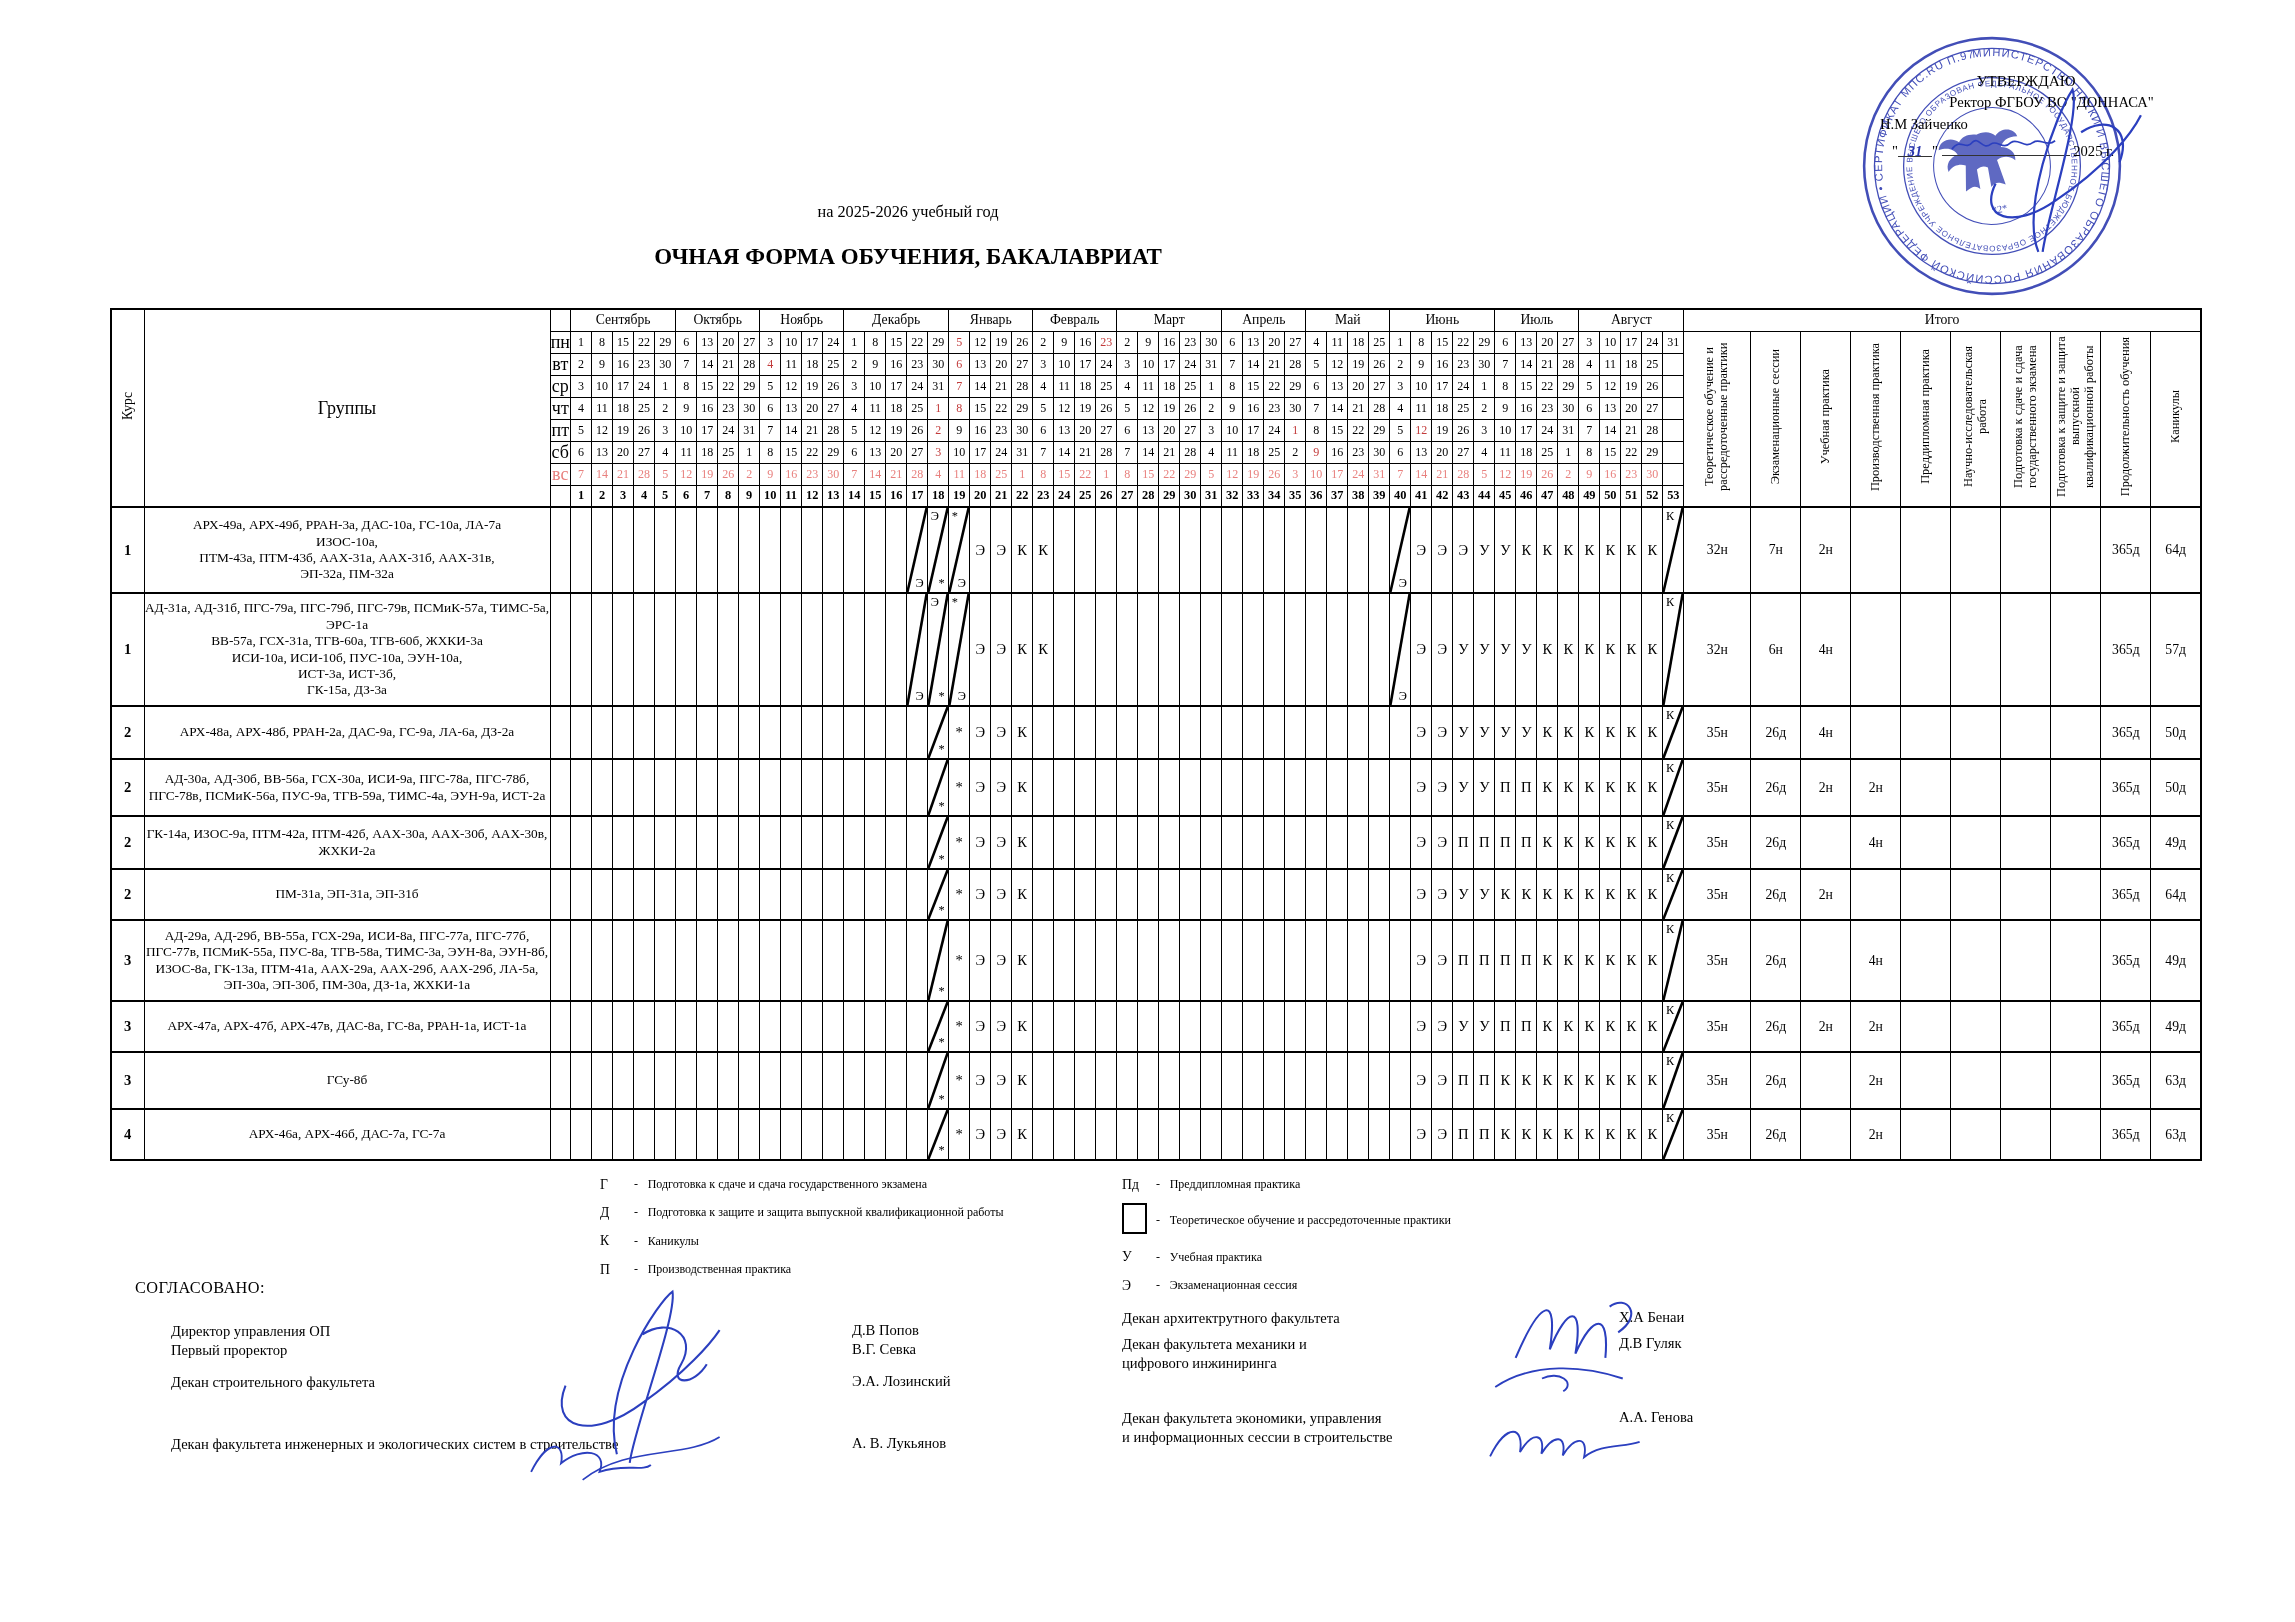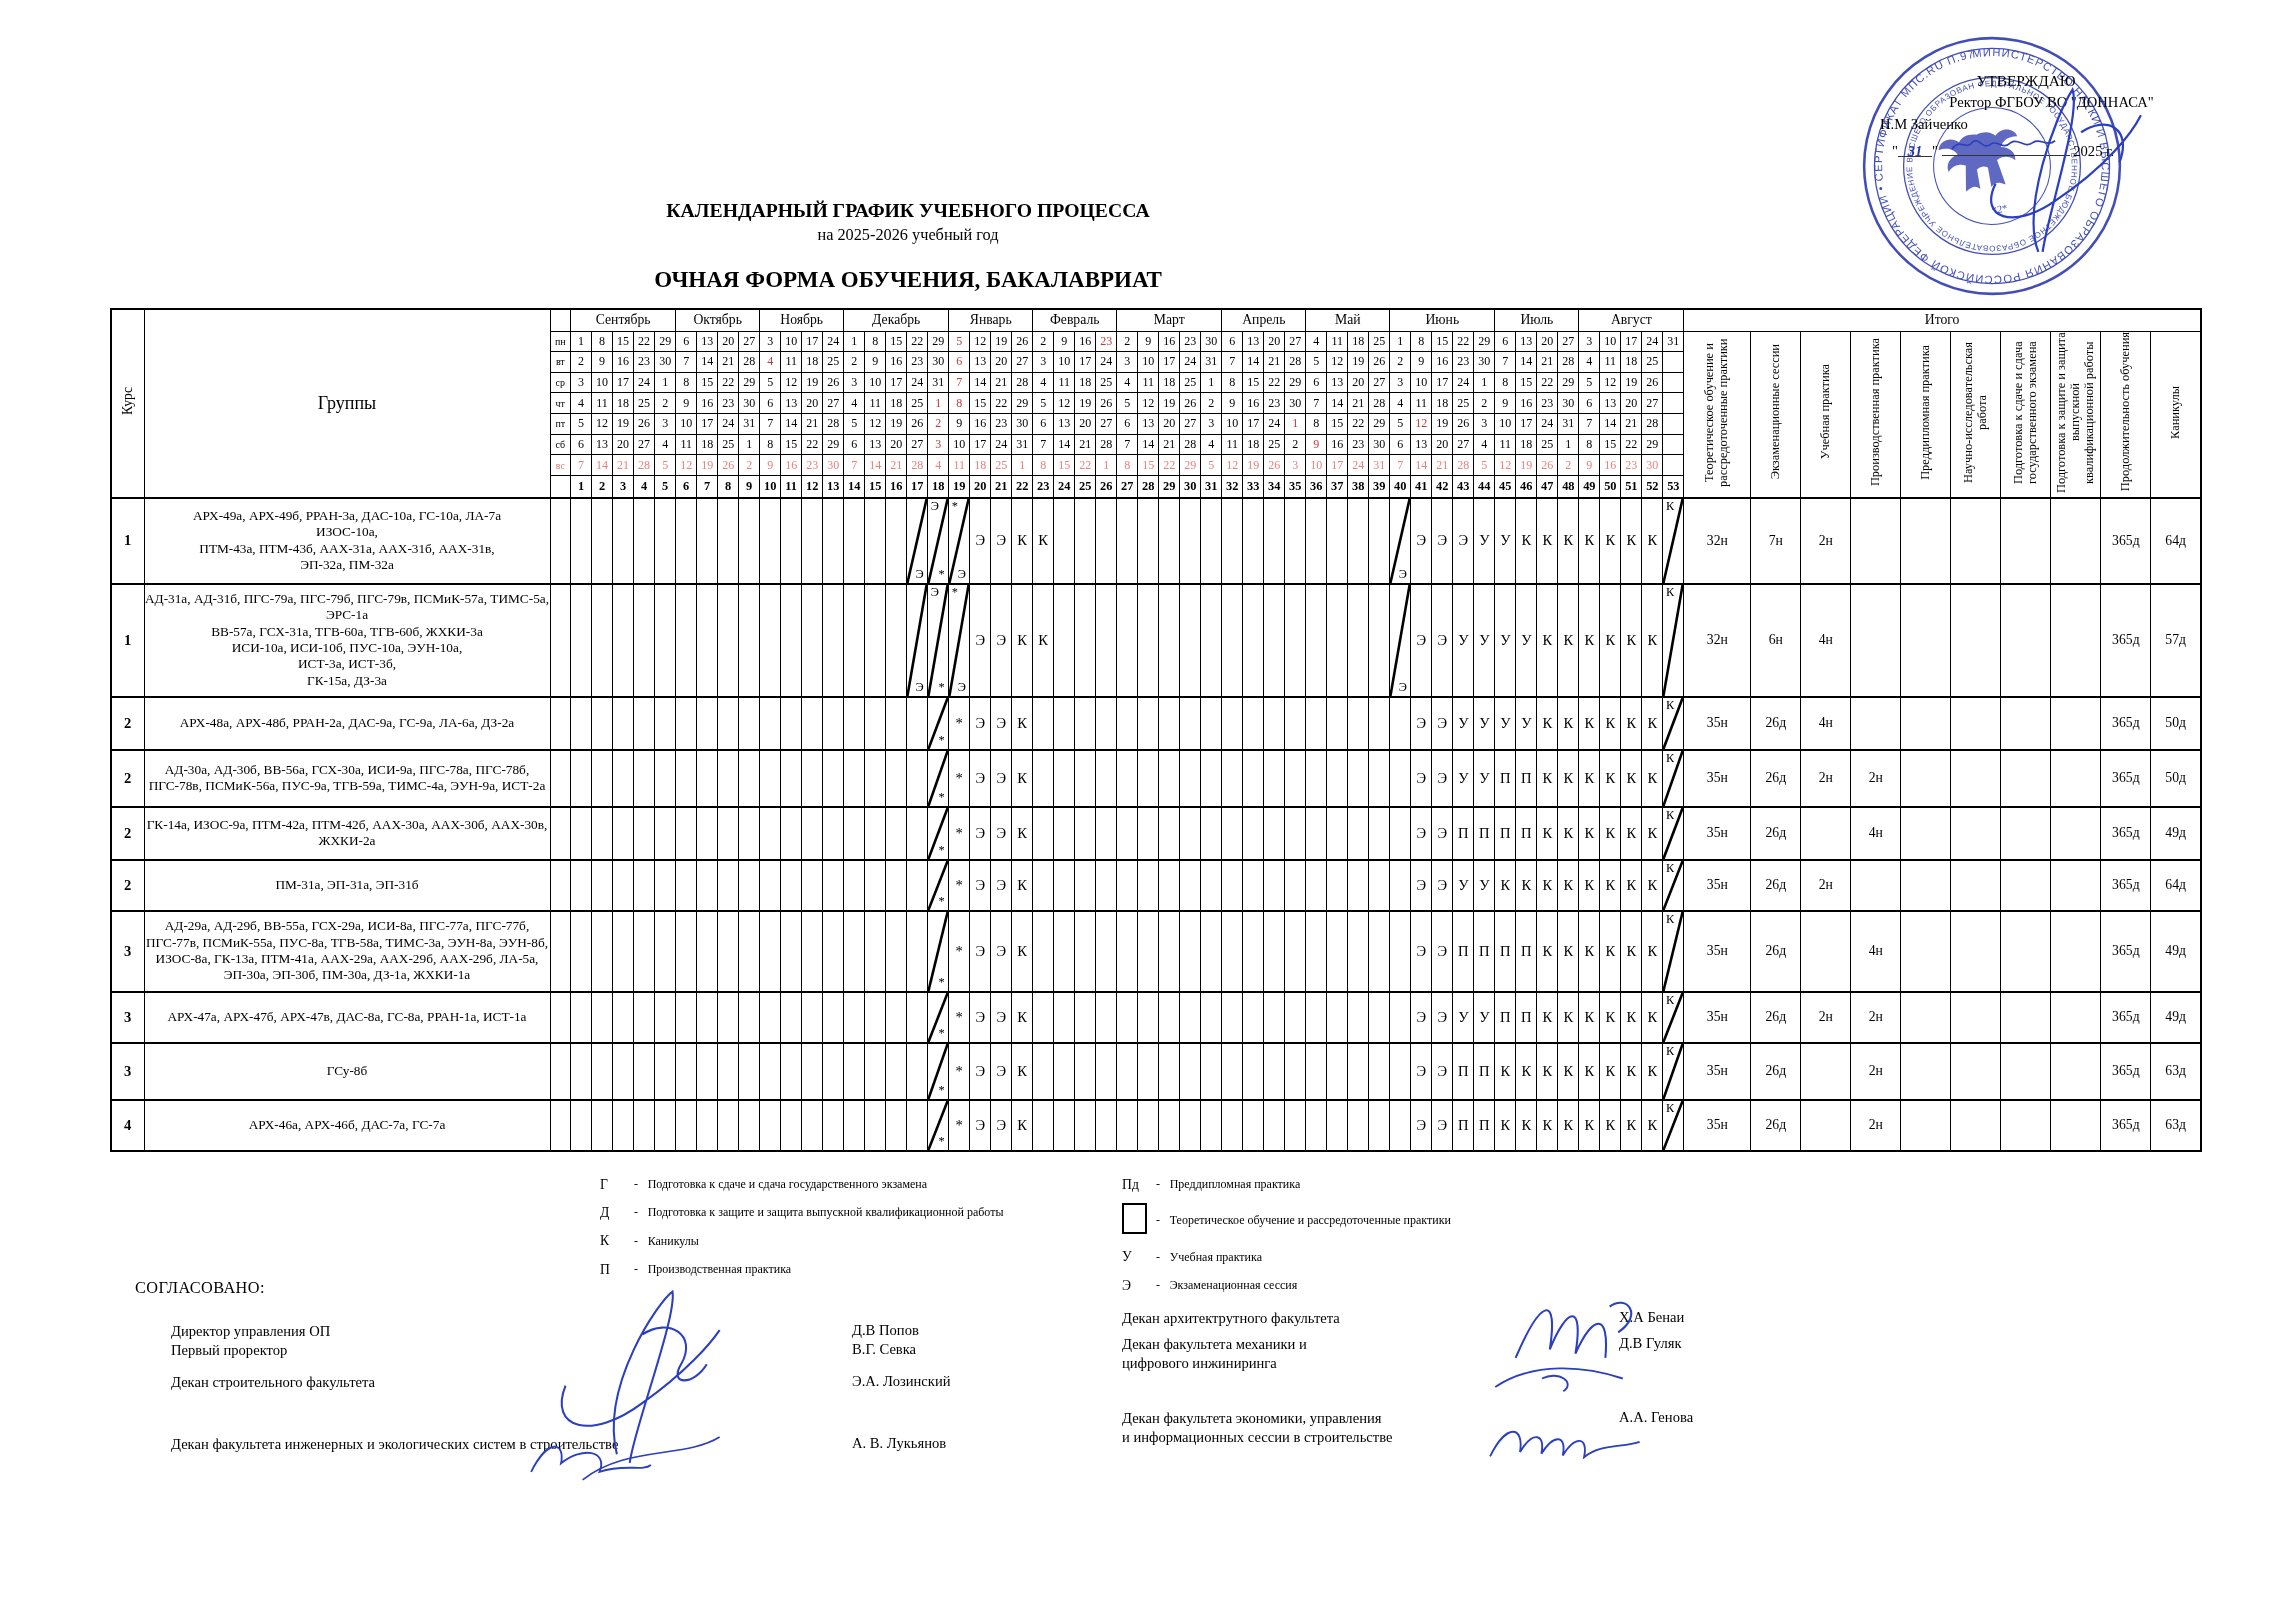--- a/index.html
+++ b/index.html
@@ -22,21 +22,21 @@
   .dateline{display:inline-block;width:128px;border-bottom:0.9px solid #333;vertical-align:baseline;height:13.7px;position:relative;}
   .dayline{display:inline-block;width:34px;border-bottom:0.9px solid #333;text-align:center;height:15.4px;}
   .stamp{position:absolute;left:1859px;top:33px;z-index:1;opacity:.88;}
   .rector-sign{position:absolute;left:1961px;top:81px;z-index:3;}
   
   .cal{position:absolute;left:110px;top:308px;border-collapse:collapse;table-layout:fixed;
        width:2076px;border:2.6px solid #000;}
   .cal td{border:1.2px solid #000;padding:0;text-align:center;vertical-align:middle;overflow:hidden;}
   .cal tr.body td{border-top-width:2.6px;}
   .mname{font-size:13.7px;}
-  .wklabel{font-size:10px;border-radius:7px;}
+  .wklabel{font-size:18px;border-radius:7px;}
   .dhead{font-size:12px;}
   .wknum{font-weight:bold;font-size:12.4px;}
   .hred{color:#c23b3b;}
   .sunr{color:#e8807e;}
   .letter{font-size:14.6px;}
   .groups{text-align:left;padding:3.4px 8.6px;white-space:pre-line;line-height:1.24;font-size:13.3px;}
   .course{font-weight:bold;font-size:14.6px;}
   .total{font-size:13.7px;}
   .ghead{font-size:18px;}
   .vtext{writing-mode:vertical-rl;transform:rotate(180deg);display:inline-block;
@@ -106,21 +106,20 @@
       <text x="155" y="210" text-anchor="middle" fill="#2936ae" font-size="12">*2*</text>
     </g>
   </svg>
 </div>
 
 <svg class="rector-sign" width="206" height="188" viewBox="0 0 240 220">
   <path d="M90,200 C70,150 110,40 130,10 C140,40 100,160 95,200 M40,120 C20,160 60,175 110,140 C170,100 200,60 210,40 M140,60 C170,40 200,55 185,95" stroke="#2b3fbf" stroke-width="2.6" fill="none"></path>
 </svg>
 
 <div class="titleblock">
-  <div class="title-main">КАЛЕНДАРНЫЙ ГРАФИК УЧЕБНОГО ПРОЦЕССА</div>
   <div class="title-sub">на 2025-2026 учебный год</div>
   <div class="title-form">ОЧНАЯ ФОРМА ОБУЧЕНИЯ, БАКАЛАВРИАТ</div>
 </div>
 
 <table class="cal" id="cal">
     <colgroup>
       <col style="width:33px">
       <col style="width:406px">
       <col style="width:20.6px">
       <col style="width:21px">

